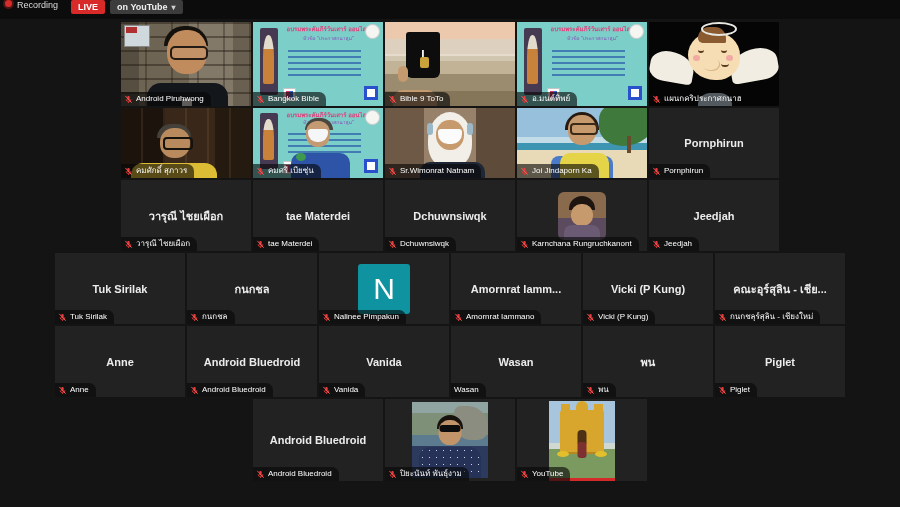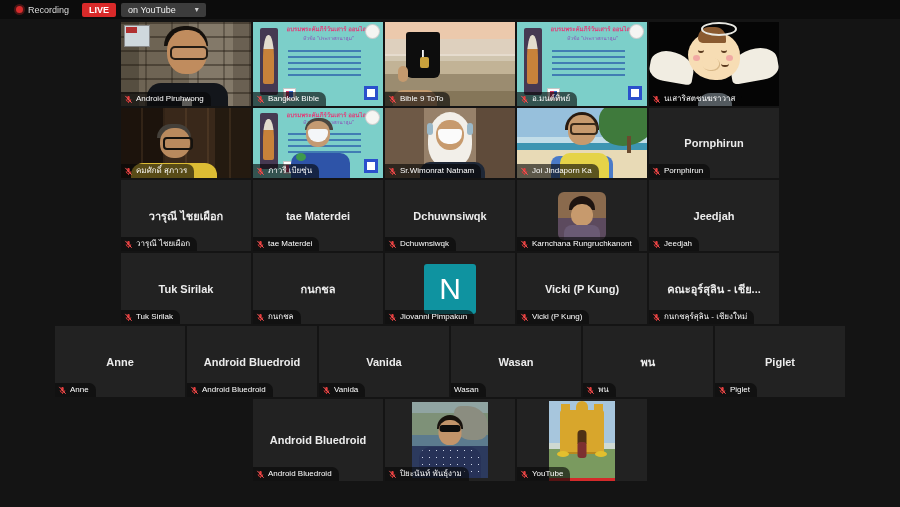--- a/index.html
+++ b/index.html
@@ -3,29 +3,29 @@
 <meta charset="utf-8">
 <style>
   html,body{margin:0;padding:0;}
   body{
     width:900px;height:507px;overflow:hidden;
     background:#141414;
     font-family:"Liberation Sans", sans-serif;
   }
   
   .topbar{
-    height:19px;display:flex;align-items:center;gap:5px;
-    padding-left:16px;background:#0c0c0c;font-size:9px;color:#ddd;
+    height:19px;display:flex;align-items:flex-start;gap:5px;
+    padding-left:5px;background:#0c0c0c;font-size:9px;color:#ddd;
   }
   .recdot{width:7px;height:7px;border-radius:50%;background:#d62c2c;
     box-shadow:0 0 0 2px rgba(214,44,44,.30);}
   .livebadge{background:#d92a2a;color:#fff;font-weight:bold;
     padding:2px 7px;border-radius:2px;margin-left:8px;font-size:9px;}
   .streamchip{background:#3c3c3c;color:#f0f0f0;padding:2px 7px;border-radius:2px;
-    display:flex;gap:19px;align-items:center;cursor:pointer;}
+    display:flex;gap:4px;align-items:center;cursor:pointer;font-weight:bold;}
   .caret{font-size:8px;color:#cfcfcf;}
   
   #gallery{margin-top:3px;}
   .vrow{display:flex;justify-content:center;gap:2px;margin-bottom:2px;}
   .r0 .tile{height:84px;} .r1 .tile{height:70px;}
   .r2 .tile,.r3 .tile,.r4 .tile{height:71px;}
   .r5 .tile{height:82px;}
   .tile{position:relative;width:130px;background:#222;overflow:hidden;}
   .tile.active{outline:2px solid #e6df3e;outline-offset:-2px;z-index:2;}
   .cname{position:absolute;inset:0;display:flex;align-items:center;justify-content:center;
@@ -153,21 +153,21 @@
           <div class="sh" style="left: 55%; top: 45%; width: 8px; height: 5px; border-bottom: 2px solid rgb(90, 58, 30); border-radius: 50%;"></div>
           <div class="sh" style="left: 41%; top: 42%; width: 17px; height: 13px; background: rgb(247, 221, 180); border-radius: 45%; box-shadow: rgb(216, 184, 136) 1px 1px 0px;"></div>
           <div class="sh" style="left: 38%; bottom: 0px; width: 26%; height: 15%; background: rgb(207, 226, 240); border-radius: 12px 12px 0px 0px;"></div>
         </div>
         <div class="plabel">
           <svg width="9" height="9" viewBox="0 0 16 16">
             <path d="M8 1.8c1.3 0 2.1.9 2.1 2.1v3.8c0 1.2-.8 2.1-2.1 2.1s-2.1-.9-2.1-2.1V3.9C5.9 2.7 6.7 1.8 8 1.8z" fill="#e23b3b"></path>
             <path d="M3.8 7.6a4.2 4.2 0 0 0 8.4 0M8 11.8v2.4" fill="none" stroke="#e23b3b" stroke-width="1.5"></path>
             <path d="M2.4 1.6l11.2 12.2" stroke="#ff5a5a" stroke-width="1.7"></path>
           </svg>
-          <span>นเสาริสตชนฆราวาส</span>
+          <span>แผนกคริประกาศกนาฮ</span>
         </div>
       </div>
     </div>
     <div class="vrow r1">
       <div class="tile">
         <div class="sc">
           <div class="sh" style="inset: 0px; background: linear-gradient(90deg, rgb(28, 19, 12) 0px, rgb(28, 19, 12) 34%, rgb(57, 40, 26) 34%, rgb(57, 40, 26) 72%, rgb(36, 26, 16) 72%, rgb(36, 26, 16) 100%);"></div>
           <div class="sh" style="inset: 0px; background: repeating-linear-gradient(90deg, transparent 0px, transparent 20px, rgba(150, 110, 70, 0.18) 20px, rgba(150, 110, 70, 0.18) 22px);"></div>
           <div class="sh" style="left: 28%; top: 23%; width: 34px; height: 14px; background: rgb(68, 64, 58); border-radius: 17px 17px 0px 0px;"></div>
           <div class="sh" style="left: 30%; top: 28%; width: 30px; height: 30px; background: rgb(185, 138, 94); border-radius: 46%;"></div>
@@ -201,21 +201,21 @@
           <div class="sh" style="left: 42.5%; top: 30%; width: 20px; height: 13px; background: rgb(244, 246, 248); border-radius: 3px 3px 9px 9px;"></div>
           <div class="sh" style="left: 29%; bottom: 0px; width: 46%; height: 36%; background: rgb(46, 84, 168); border-radius: 10px 10px 0px 0px;"></div>
           <div class="sh" style="left: 33%; bottom: 24%; width: 10px; height: 8px; background: rgb(62, 154, 78); border-radius: 50%;"></div>
         </div>
         <div class="plabel">
           <svg width="9" height="9" viewBox="0 0 16 16">
             <path d="M8 1.8c1.3 0 2.1.9 2.1 2.1v3.8c0 1.2-.8 2.1-2.1 2.1s-2.1-.9-2.1-2.1V3.9C5.9 2.7 6.7 1.8 8 1.8z" fill="#e23b3b"></path>
             <path d="M3.8 7.6a4.2 4.2 0 0 0 8.4 0M8 11.8v2.4" fill="none" stroke="#e23b3b" stroke-width="1.5"></path>
             <path d="M2.4 1.6l11.2 12.2" stroke="#ff5a5a" stroke-width="1.7"></path>
           </svg>
-          <span>ภาวรี เบียซุ่น</span>
+          <span>คมศรี เบียซุ่น</span>
         </div>
       </div>
       <div class="tile">
         <div class="sc">
           <div class="sh" style="inset: 0px; background: linear-gradient(90deg, rgb(110, 89, 70) 0px, rgb(110, 89, 70) 30%, rgb(151, 129, 106) 30%, rgb(151, 129, 106) 70%, rgb(95, 75, 58) 70%, rgb(95, 75, 58) 100%);"></div>
           <div class="sh" style="left: 33%; top: 5%; width: 44px; height: 56px; background: rgb(242, 239, 233); border-radius: 50% 50% 42% 42%;"></div>
           <div class="sh" style="left: 32%; top: 22%; width: 6px; height: 12px; background: rgb(154, 184, 200); border-radius: 3px;"></div>
           <div class="sh" style="left: 63%; top: 22%; width: 6px; height: 12px; background: rgb(154, 184, 200); border-radius: 3px;"></div>
           <div class="sh" style="left: 39%; top: 17%; width: 28px; height: 30px; background: rgb(199, 154, 109); border-radius: 48%;"></div>
           <div class="sh" style="left: 40.5%; top: 30%; width: 24px; height: 15px; background: rgb(251, 251, 251); border-radius: 3px 3px 10px 10px;"></div>
@@ -352,21 +352,32 @@
         <div class="sc">
           <div class="sh" style="left: 50%; top: 50%; transform: translate(-50%, -50%); width: 52px; height: 50px; background: rgb(15, 147, 160); border-radius: 3px;"></div>
           <div class="sh" style="left: 50%; top: 50%; transform: translate(-50%, -50%); color: rgb(255, 255, 255); font-size: 30px; line-height: 30px;">N</div>
         </div>
         <div class="plabel">
           <svg width="9" height="9" viewBox="0 0 16 16">
             <path d="M8 1.8c1.3 0 2.1.9 2.1 2.1v3.8c0 1.2-.8 2.1-2.1 2.1s-2.1-.9-2.1-2.1V3.9C5.9 2.7 6.7 1.8 8 1.8z" fill="#e23b3b"></path>
             <path d="M3.8 7.6a4.2 4.2 0 0 0 8.4 0M8 11.8v2.4" fill="none" stroke="#e23b3b" stroke-width="1.5"></path>
             <path d="M2.4 1.6l11.2 12.2" stroke="#ff5a5a" stroke-width="1.7"></path>
           </svg>
-          <span>Jiovanni Pimpakun</span>
+          <span>Nalinee Pimpakun</span>
+        </div>
+      </div>
+      <div class="tile">
+        <div class="cname">Amornrat  Iamm...</div>
+        <div class="plabel">
+          <svg width="9" height="9" viewBox="0 0 16 16">
+            <path d="M8 1.8c1.3 0 2.1.9 2.1 2.1v3.8c0 1.2-.8 2.1-2.1 2.1s-2.1-.9-2.1-2.1V3.9C5.9 2.7 6.7 1.8 8 1.8z" fill="#e23b3b"></path>
+            <path d="M3.8 7.6a4.2 4.2 0 0 0 8.4 0M8 11.8v2.4" fill="none" stroke="#e23b3b" stroke-width="1.5"></path>
+            <path d="M2.4 1.6l11.2 12.2" stroke="#ff5a5a" stroke-width="1.7"></path>
+          </svg>
+          <span>Amornrat Iammano</span>
         </div>
       </div>
       <div class="tile">
         <div class="cname">Vicki (P Kung)</div>
         <div class="plabel">
           <svg width="9" height="9" viewBox="0 0 16 16">
             <path d="M8 1.8c1.3 0 2.1.9 2.1 2.1v3.8c0 1.2-.8 2.1-2.1 2.1s-2.1-.9-2.1-2.1V3.9C5.9 2.7 6.7 1.8 8 1.8z" fill="#e23b3b"></path>
             <path d="M3.8 7.6a4.2 4.2 0 0 0 8.4 0M8 11.8v2.4" fill="none" stroke="#e23b3b" stroke-width="1.5"></path>
             <path d="M2.4 1.6l11.2 12.2" stroke="#ff5a5a" stroke-width="1.7"></path>
           </svg>

